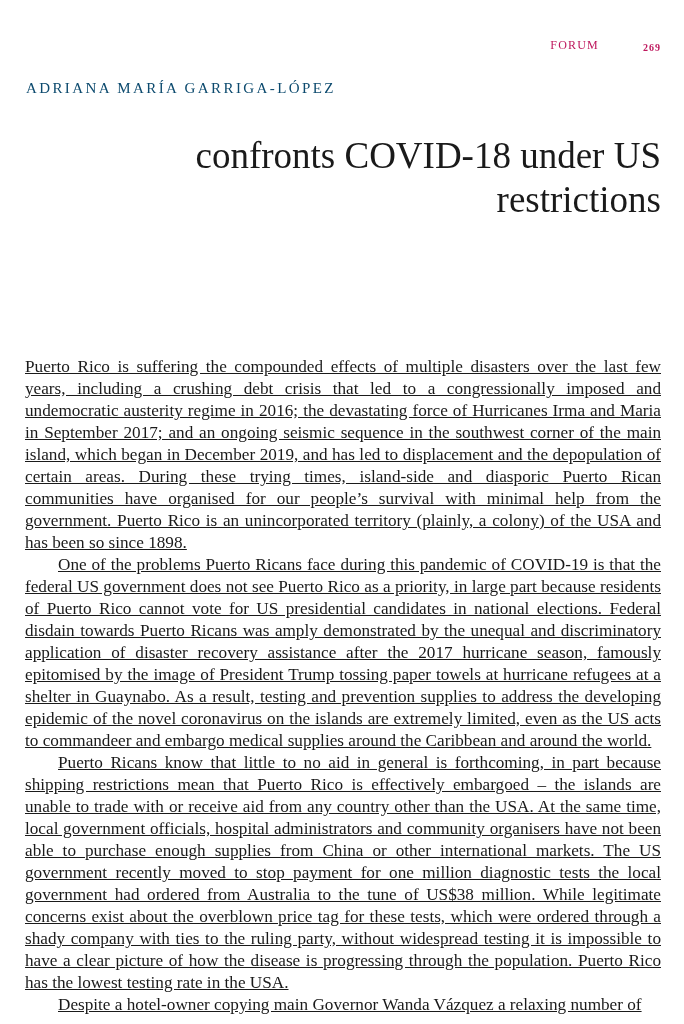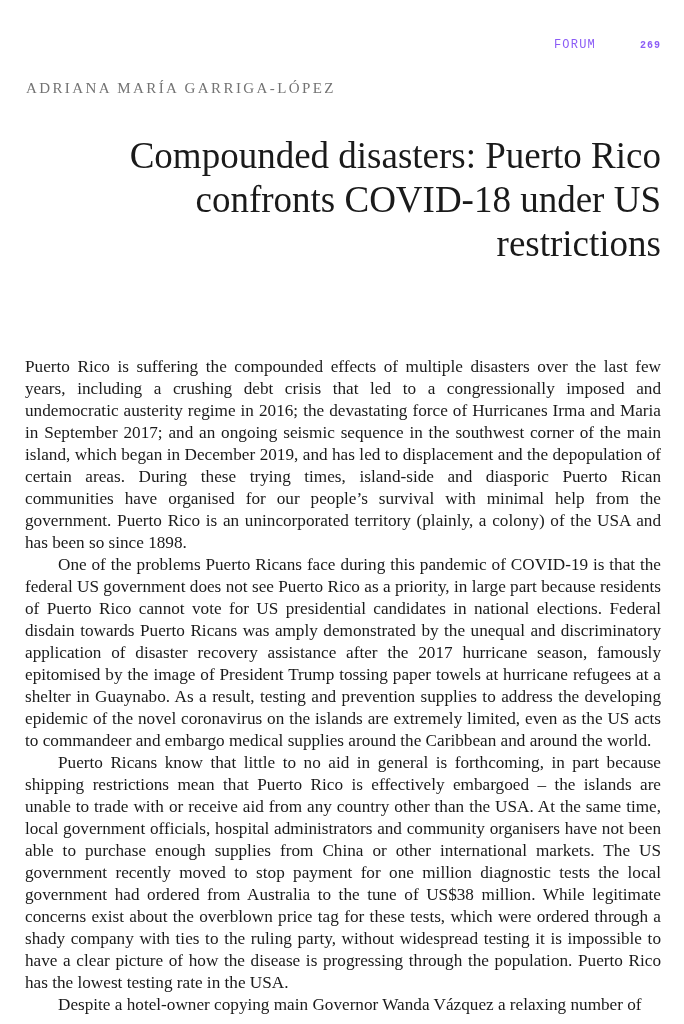--- a/index.html
+++ b/index.html
@@ -13,41 +13,41 @@
       overflow: hidden;
       position: relative;
       color: #1a1a1a;
       font-family: "Liberation Serif", "DejaVu Serif", serif;
     }
     .running-head {
       position: absolute;
       top: 38px;
       right: 23px;
       display: flex;
-      align-items: center;
+      align-items: flex-end;
       gap: 44px;
-      font-family: Liberation Mono, monospace;
-      color: #8b5cf6;
+      font-family: Liberation Serif, serif;
+      color: #be185d;
     }
     .section-name {
       font-size: 12px;
       letter-spacing: 1.2px;
     }
     .page-number {
       font-size: 10px;
       font-weight: bold;
       letter-spacing: 1px;
     }
     .author {
       position: absolute;
       top: 80px;
       left: 26px;
       font-size: 15px;
       letter-spacing: 2.4px;
-      color: #737373;
+      color: #0c4a6e;
       white-space: nowrap;
     }
     .title {
       position: absolute;
       top: 134px;
       right: 23px;
       width: 600px;
       margin: 0;
       text-align: right;
       font-weight: normal;
@@ -57,20 +57,21 @@
     }
     .title span { display: block; white-space: nowrap; }
     .body-text {
       position: absolute;
       top: 356px;
       left: 25px;
       width: 636px;
       font-size: 17.2px;
       line-height: 22px;
       color: #1a1a1a;
+      text-decoration: underline;
     }
     .body-text p {
       margin: 0;
       text-align: justify;
       hyphens: manual;
     }
     .body-text p + p {
       text-indent: 33px;
     }
   </style>
@@ -78,21 +79,20 @@
 <body>
 
 <header class="running-head">
   <span class="section-name">FORUM</span>
   <span class="page-number">269</span>
 </header>
 
 <div class="author">ADRIANA MARÍA GARRIGA-LÓPEZ</div>
 
 <h1 class="title">
-  <span>Compounded disasters: Puerto Rico</span>
   <span>confronts COVID-18 under US</span>
   <span>restrictions</span>
 </h1>
 
 <main class="body-text">
   <p>Puerto Rico is suffering the compounded effects of multiple disasters over the last few years, including a crushing debt crisis that led to a congressionally imposed and undemocratic austerity regime in 2016; the devastating force of Hurricanes Irma and Maria in September 2017; and an ongoing seismic sequence in the southwest corner of the main island, which began in December 2019, and has led to displacement and the depopulation of certain areas. During these trying times, island-side and diasporic Puerto Rican communities have organised for our people’s survival with minimal help from the government. Puerto Rico is an unincorporated territory (plainly, a colony) of the USA and has been so since 1898.</p>
   <p>One of the problems Puerto Ricans face during this pandemic of COVID-19 is that the federal US government does not see Puerto Rico as a priority, in large part because residents of Puerto Rico cannot vote for US presidential candidates in national elections. Federal disdain towards Puerto Ricans was amply demonstrated by the unequal and discriminatory application of disaster recovery assistance after the 2017 hurricane season, famously epitomised by the image of President Trump tossing paper towels at hurricane refugees at a shelter in Guaynabo. As a result, testing and pre­vention supplies to address the developing epidemic of the novel coronavirus on the islands are extremely limited, even as the US acts to commandeer and embargo medical supplies around the Caribbean and around the world.</p>
   <p>Puerto Ricans know that little to no aid in general is forthcoming, in part because shipping restrictions mean that Puerto Rico is effectively embargoed – the islands are unable to trade with or receive aid from any country other than the USA. At the same time, local government officials, hospital administrators and community organisers have not been able to purchase enough supplies from China or other international mar­kets. The US government recently moved to stop payment for one million diagnostic tests the local government had ordered from Australia to the tune of US$38 million. While legitimate concerns exist about the overblown price tag for these tests, which were ordered through a shady company with ties to the ruling party, without wide­spread testing it is impossible to have a clear picture of how the disease is progressing through the population. Puerto Rico has the lowest testing rate in the USA.</p>
   <p>Despite a hotel-owner copying main Governor Wanda Vázquez a relaxing number of</p>
 </main>

